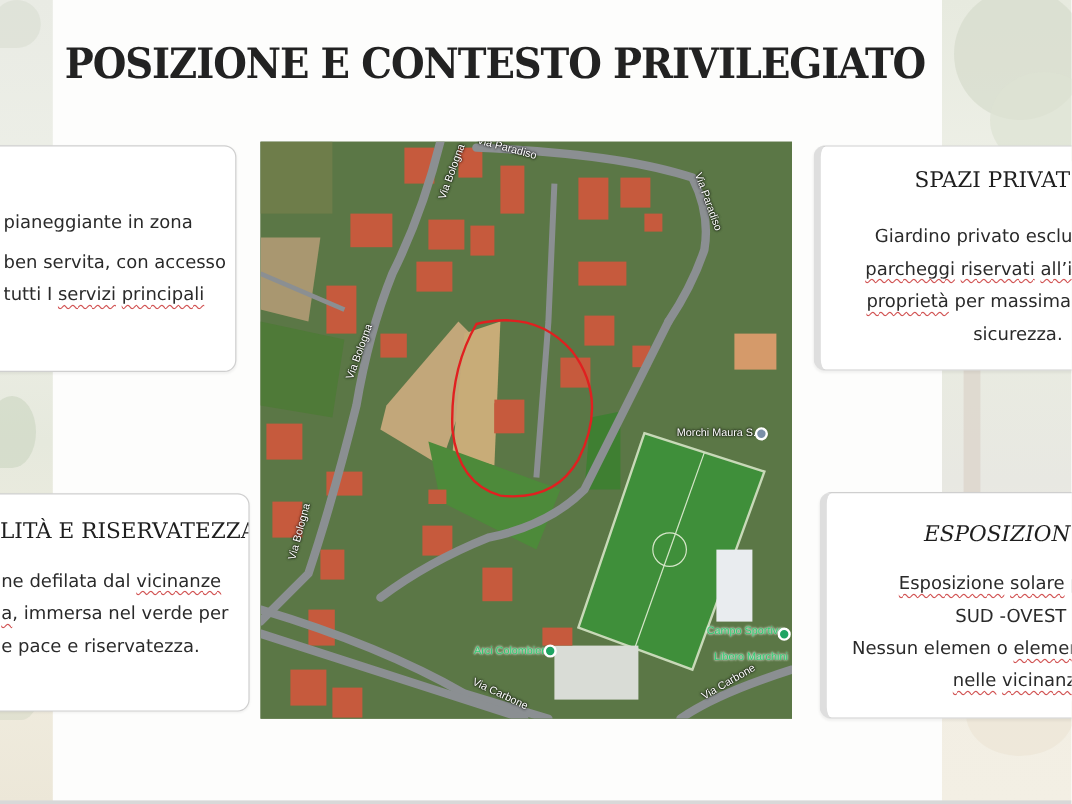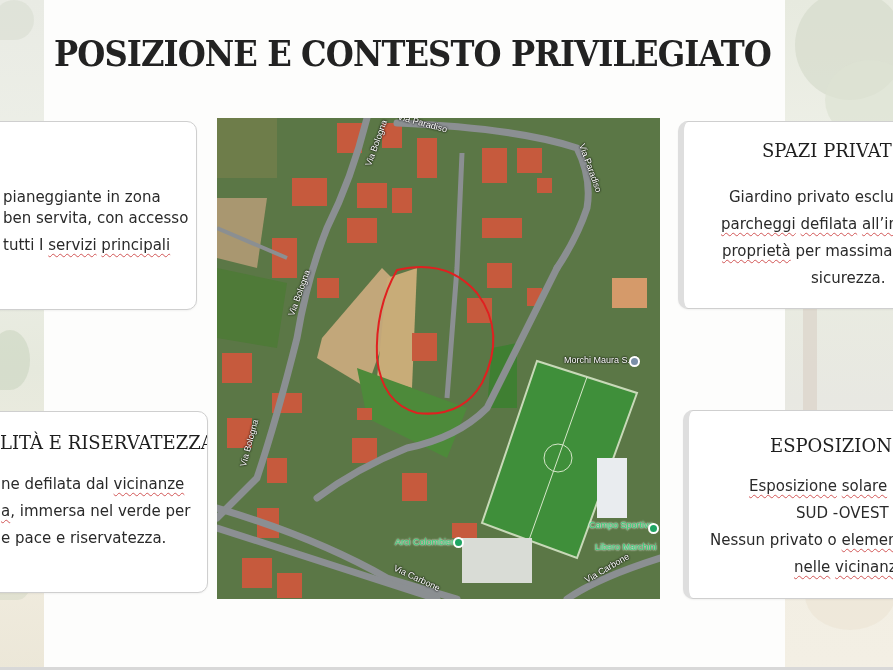--- a/index.html
+++ b/index.html
@@ -75,21 +75,21 @@
 <div class="bg-right">
   <div class="foliage" style="left:10px;top:-10px;width:110px;height:110px;"></div>
   <div class="foliage" style="left:40px;top:60px;width:90px;height:80px;background:#dde2d3;"></div>
   <div class="trunk"></div>
   <div class="foliage" style="left:20px;top:560px;width:90px;height:70px;background:#ece5d6;"></div>
 </div>
 
 <div class="title">POSIZIONE E CONTESTO PRIVILEGIATO</div>
 
 <div class="card" style="left:-12px; top:121px; width:207px; height:187px;">
-  <p style="left:14px; top:62px;"><span>pianeggiante in zona</span></p>
+  <p style="left:14px; top:50px;"><span>pianeggiante in zona</span></p>
   <p style="left:14px; top:83px;"><span>ben servita, con accesso</span></p>
   <p style="left:14px; top:110px;"><span>tutti I </span><span class="sq">servizi</span> <span class="sq">principali</span></p>
 </div>
 
 <div class="card" style="left:-12px; top:411px; width:218px; height:180px;">
   <h2 style="left:11px; top:20px;">LITÀ E RISERVATEZZA</h2>
   <p style="left:12px; top:59px;"><span>ne defilata dal </span><span class="sq">vicinanze</span></p>
   <p style="left:12px; top:86px;"><span class="sq">a</span><span>, immersa nel verde per</span></p>
   <p style="left:12px; top:113px;"><span>e pace e riservatezza.</span></p>
 </div>
@@ -173,26 +173,26 @@
   <div class="map-label poi-label" style="left:178px;top:419px;">Arci Colombiera</div>
   <div class="poi-pin" style="left:236px;top:419px;"></div>
   <div class="map-label poi-label" style="left:372px;top:402px;">Campo Sportivo</div>
   <div class="map-label poi-label" style="left:378px;top:412px;margin-top:12px;">Libero Marchini</div>
   <div class="poi-pin" style="left:431px;top:405px;"></div>
 </div>
 
 <div class="card card-right" style="left:678px; top:121px; width:240px; height:186px;">
   <h2 style="left:78px; top:18px;">SPAZI PRIVAT</h2>
   <p style="left:45px; top:62px;"><span>Giardino privato esclus</span></p>
-  <p style="left:37px; top:89px;"><span class="sq">parcheggi</span> <span class="sq">defilata</span> <span class="sq">all’int</span></p>
+  <p style="left:37px; top:89px;"><span class="sq">parcheggi</span> <span class="sq">riservati</span> <span class="sq">all’int</span></p>
   <p style="left:38px; top:116px;"><span class="sq">proprietà</span><span> per massima c</span></p>
   <p style="left:127px; top:143px;"><span>sicurezza.</span></p>
 </div>
 
 <div class="card card-right" style="left:683px; top:410px; width:235px; height:187px;">
-  <h2 style="left:81px; top:24px;">ESPOSIZION</h2>
+  <h2 style="left:81px; top:24px;font-style:italic;">ESPOSIZION</h2>
   <p style="left:60px; top:62px;"><span class="sq">Esposizione</span> <span class="sq">solare</span><span> p</span></p>
   <p style="left:107px; top:89px;"><span>SUD -OVEST</span></p>
-  <p style="left:21px; top:116px;"><span>Nessun privato o </span><span class="sq">elemen</span></p>
+  <p style="left:21px; top:116px;"><span>Nessun elemen o </span><span class="sq">elemen</span></p>
   <p style="left:105px; top:143px;"><span class="sq">nelle</span> <span class="sq">vicinanze</span></p>
 </div>
 
 <div class="bottom-line"></div>
 
 </body></html>

